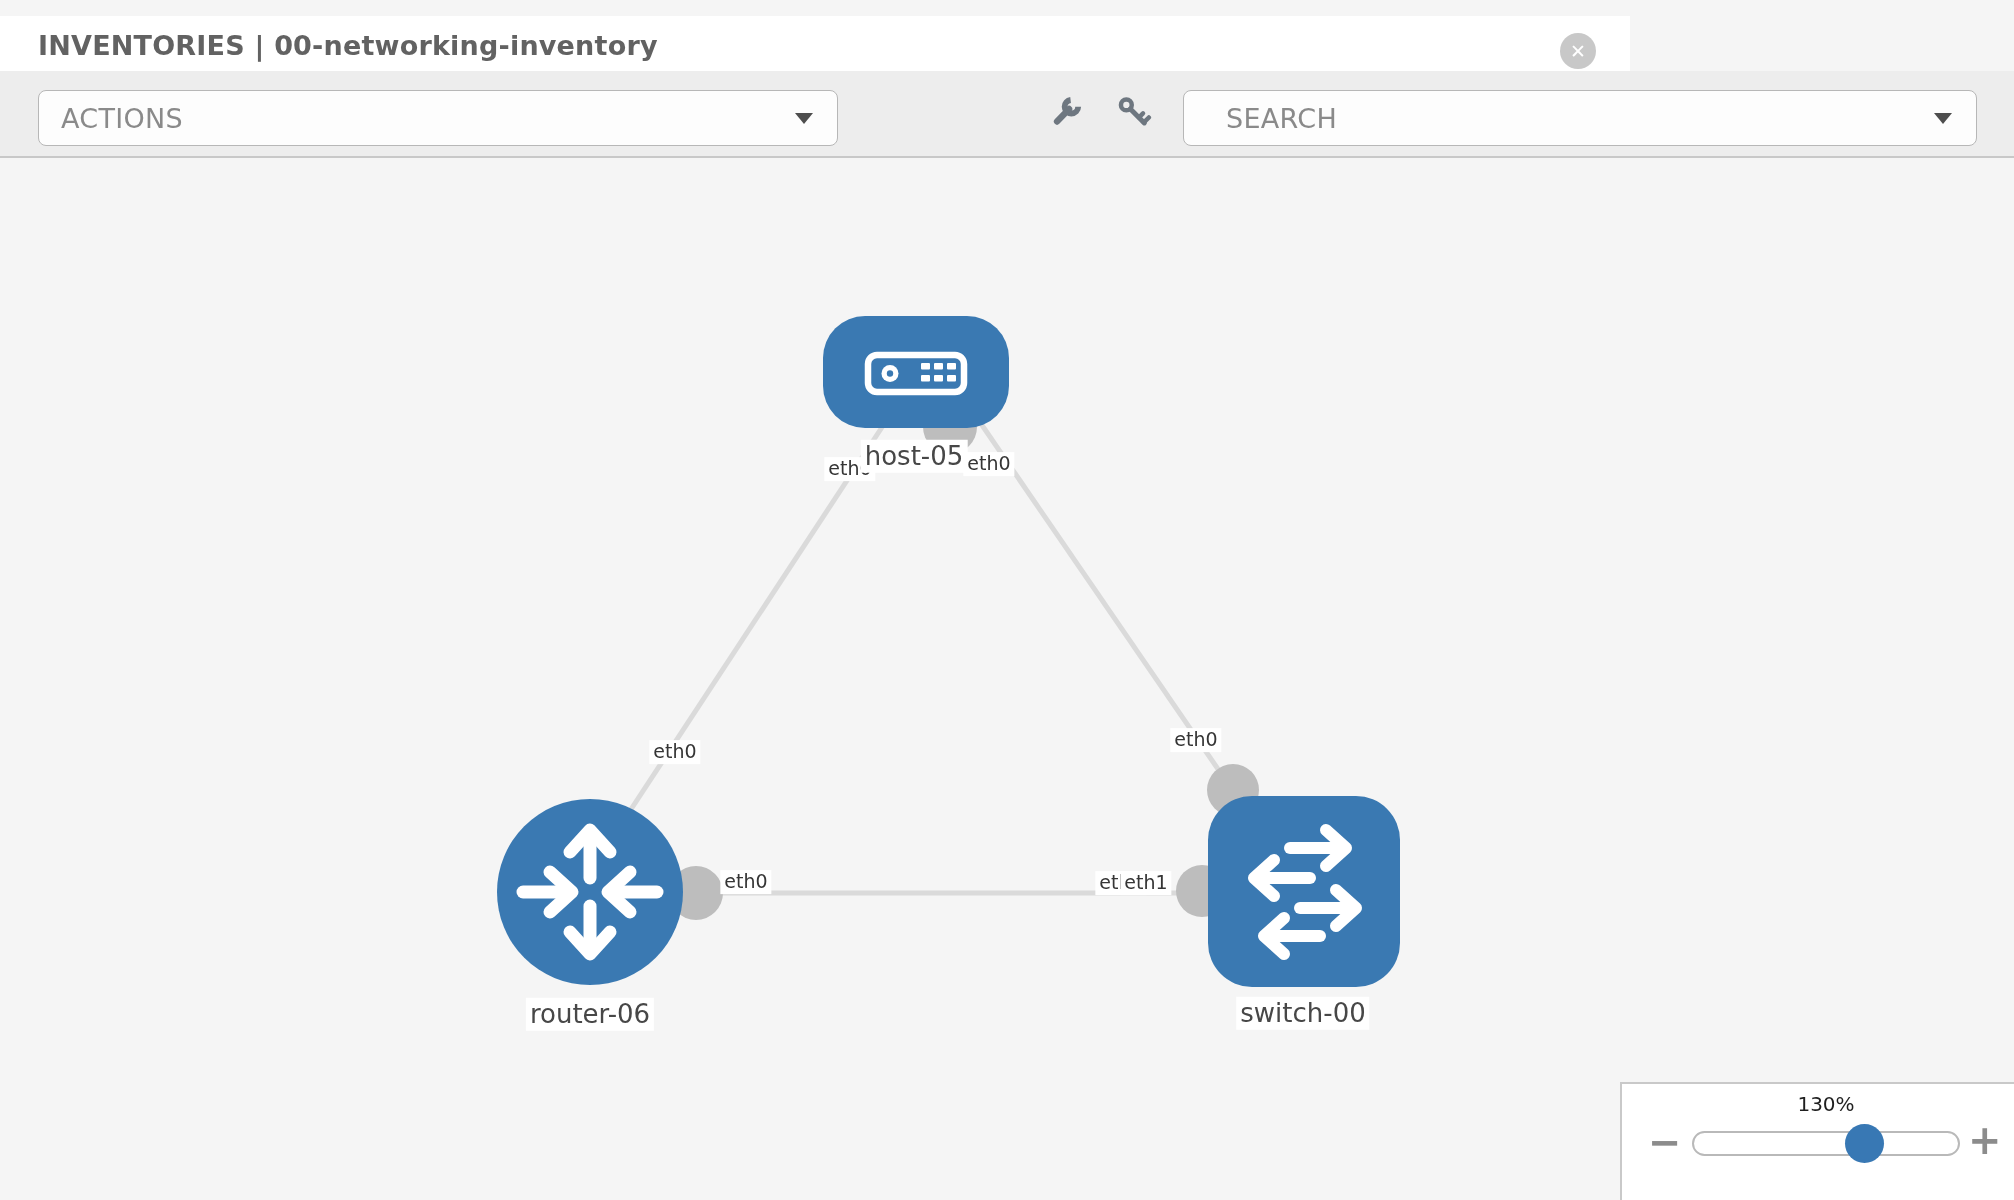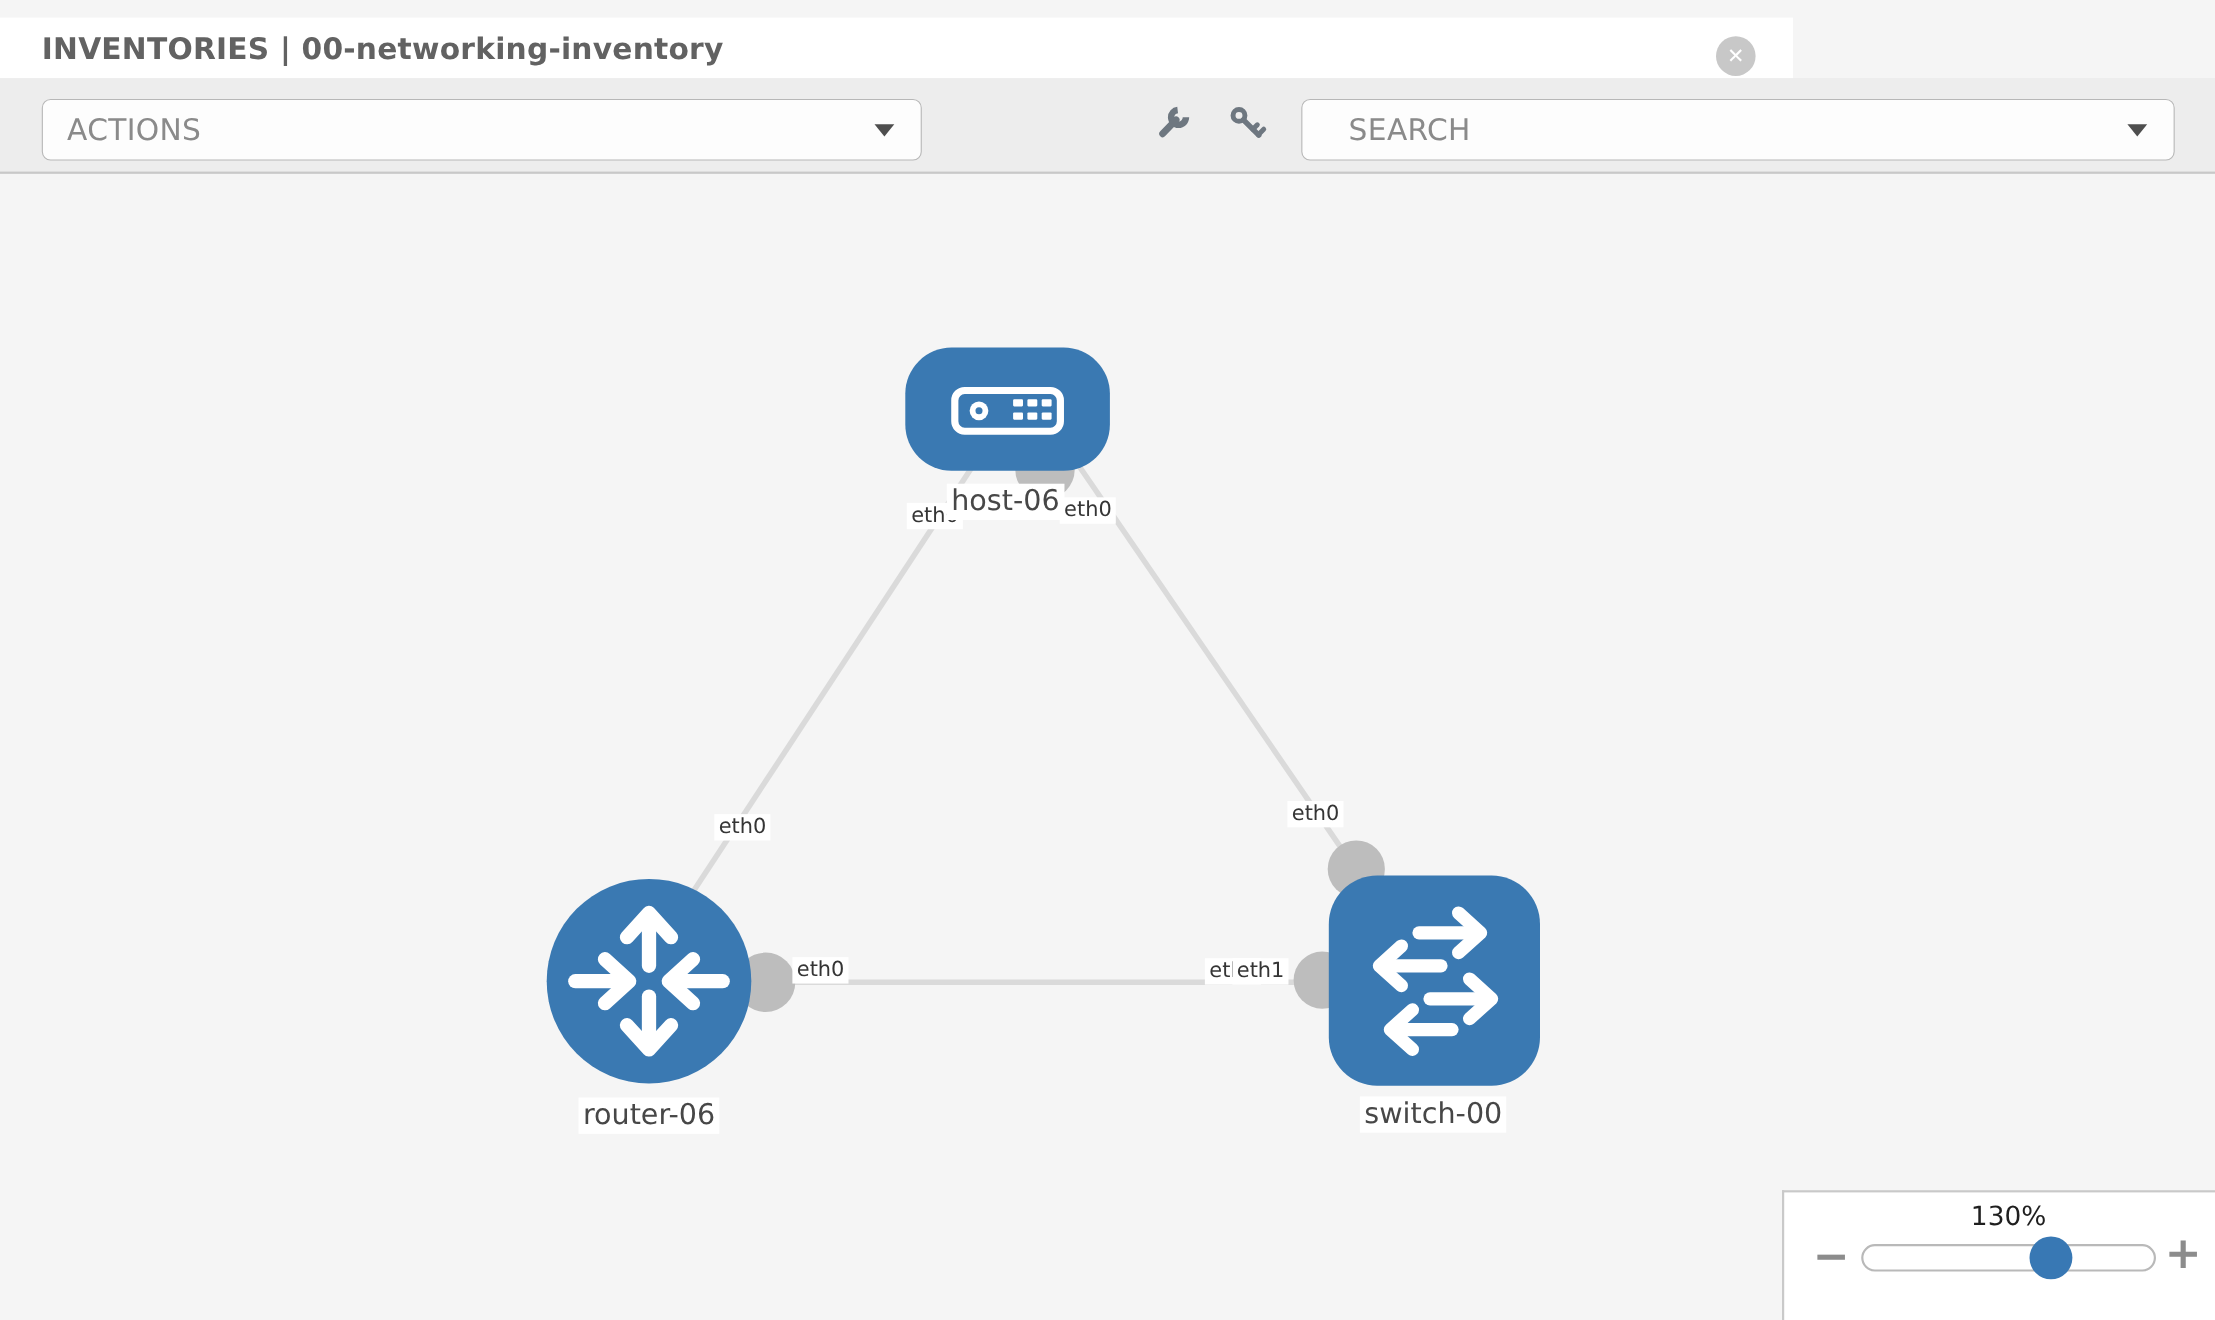--- a/index.html
+++ b/index.html
@@ -61,21 +61,21 @@
   .node-label{font-size:26px;color:#474747;z-index:4;}
   .iface{font-size:19px;color:#353535;z-index:3;}
   
   .zoom-panel{
     position:absolute;left:1620px;top:926px;width:394px;height:118px;
     background:#ffffff;border-top:2px solid #c9c9c9;border-left:2px solid #c9c9c9;
     box-sizing:border-box;z-index:10;
   }
   .zoom-level{
     position:absolute;left:204px;top:8px;transform:translateX(-50%);
-    font-size:24px;color:#1f1f1f;
+    font-size:20px;color:#1f1f1f;
   }
   .zoom-btn{
     position:absolute;border:0;background:transparent;color:#8c8c8c;
     font-size:40px;font-weight:700;line-height:1;cursor:pointer;padding:0;
     font-family:"DejaVu Sans","Liberation Sans",sans-serif;
   }
   .zoom-minus{left:26px;top:38px;}
   .zoom-plus{left:346px;top:36px;}
   .zoom-track{
     position:absolute;left:70px;top:47px;width:268px;height:25px;
@@ -171,21 +171,21 @@
         <path d="M1310 722 L1258 722"></path>
         <path d="M1274 704 L1254 722 L1274 740"></path>
         <path d="M1300 752 L1352 752"></path>
         <path d="M1336 734 L1356 752 L1336 770"></path>
         <path d="M1320 780 L1268 780"></path>
         <path d="M1284 762 L1264 780 L1284 798"></path>
       </g>
     </g>
   </svg>
 
-  <div class="chip node-label" style="left:914px;top:300px;">host-06</div>
+  <div class="chip node-label" style="left:914px;top:300px;">host-05</div>
   <div class="chip node-label" style="left:590px;top:858px;">router-06</div>
   <div class="chip node-label" style="left:1303px;top:857px;">switch-00</div>
 
   <div class="chip iface" style="left:850px;top:313px;">eth0</div>
   <div class="chip iface" style="left:989px;top:308px;">eth0</div>
   <div class="chip iface" style="left:675px;top:596px;">eth0</div>
   <div class="chip iface" style="left:1196px;top:584px;">eth0</div>
   <div class="chip iface" style="left:746px;top:726px;">eth0</div>
   <div class="chip iface" style="left:1121px;top:727px;">eth0</div>
   <div class="chip iface" style="left:1146px;top:727px;">eth1</div>

